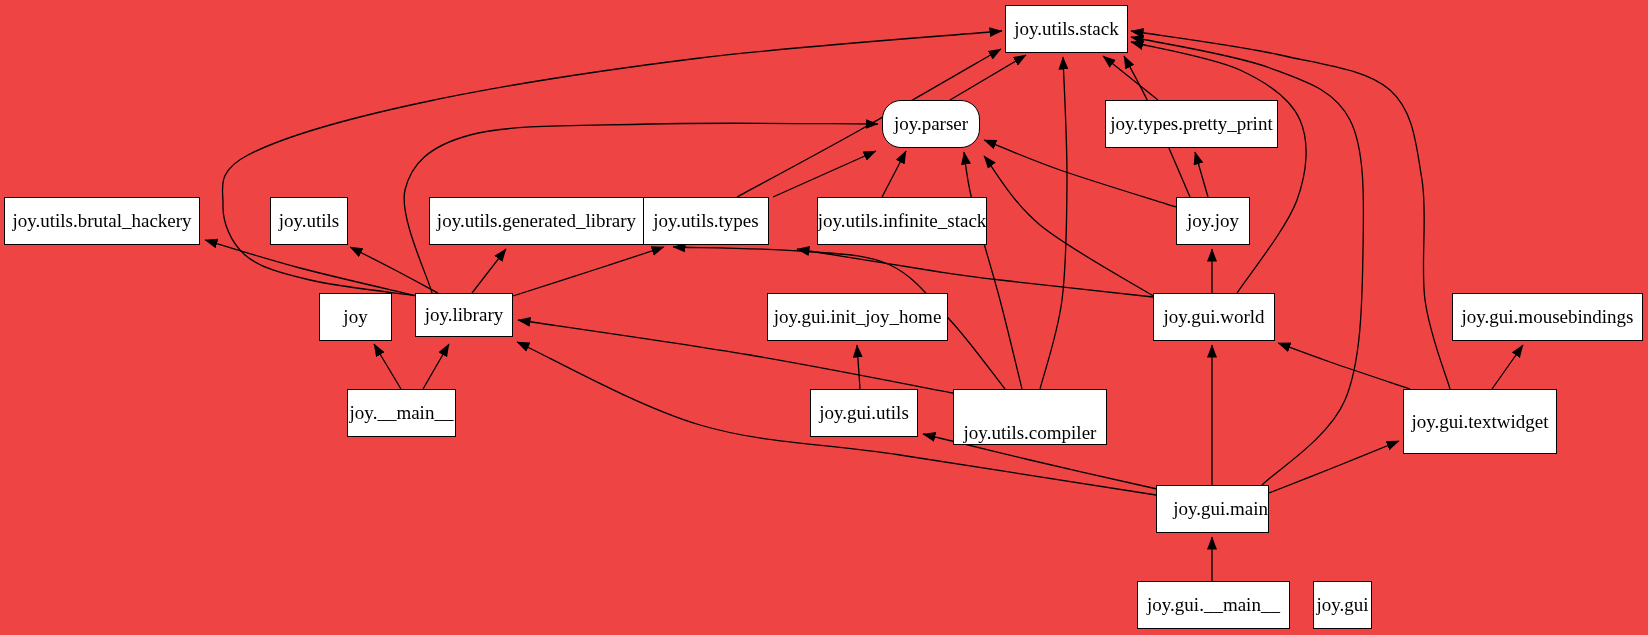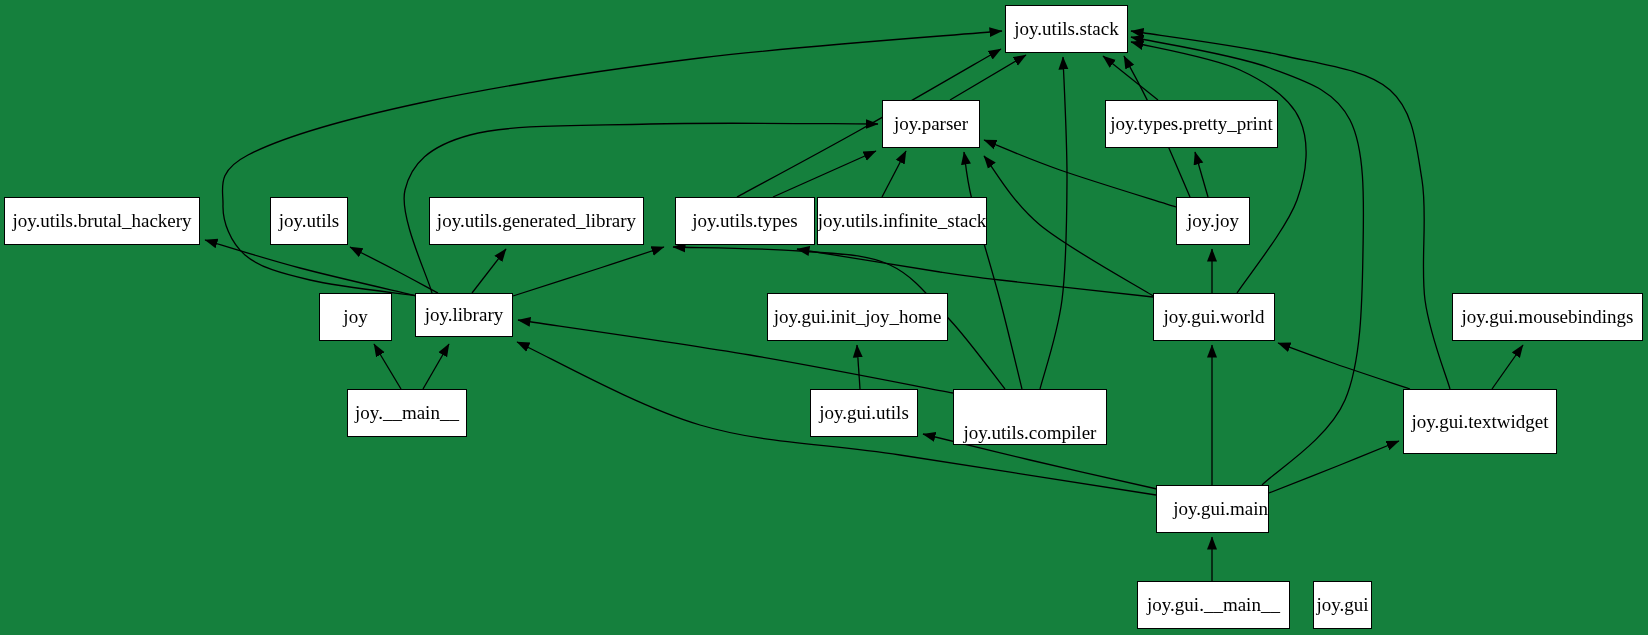--- a/index.html
+++ b/index.html
@@ -1,16 +1,16 @@
 <!DOCTYPE html>
 <html><head>
 <meta charset="utf-8">
 <style>
   html,body{margin:0;padding:0;background:#ffffff;}
-  #graph{position:relative;width:1648px;height:635px;background:#15803d;overflow:hidden;
+  #graph{position:relative;width:1648px;height:635px;background:#ef4444;overflow:hidden;
          font-family:"Liberation Serif", serif;}
   #edge-layer{position:absolute;left:0;top:0;width:1648px;height:635px;}
   #edge-layer path.edge{fill:none;stroke:#000000;stroke-width:1.3px;}
   .node{position:absolute;box-sizing:border-box;background:#ffffff;border:1px solid #000000;
         display:flex;align-items:center;justify-content:center;
         font-size:19px;color:#000000;white-space:nowrap;}
 </style>
 </head>
 <body>
 
@@ -55,36 +55,36 @@
         <path class="edge" d="M1410,389 C1396.7,384.5 1352.0,369.7 1330,362 C1308.0,354.3 1286.7,346.2 1278,343" marker-end="url(#arrow)"></path>
         <path class="edge" d="M1492,389 L1523,345" marker-end="url(#arrow)"></path>
         <path class="edge" d="M860,389 L857,345" marker-end="url(#arrow)"></path>
         <path class="edge" d="M1212,581 L1212,537" marker-end="url(#arrow)"></path>
       </g>
   </svg>
   <div id="node-layer">
       <div class="node" style="left: 1005px; top: 5px; width: 123px; height: 48px;">
         <span>joy.utils.stack</span>
       </div>
-      <div class="node" style="left: 882px; top: 100px; width: 98px; height: 48px;">
+      <div class="node" style="left: 882px; top: 100px; width: 98px; height: 48px; border-radius: 19px;">
         <span>joy.parser</span>
       </div>
       <div class="node" style="left: 1105px; top: 100px; width: 173px; height: 48px;">
         <span>joy.types.pretty_print</span>
       </div>
       <div class="node" style="left: 4px; top: 197px; width: 196px; height: 48px;">
         <span>joy.utils.brutal_hackery</span>
       </div>
       <div class="node" style="left: 270px; top: 197px; width: 78px; height: 48px;">
         <span>joy.utils</span>
       </div>
       <div class="node" style="left: 429px; top: 197px; width: 215px; height: 48px;">
         <span>joy.utils.generated_library</span>
       </div>
-      <div class="node" style="left: 675px; top: 197px; width: 140px; height: 48px;">
+      <div class="node" style="left: 643px; top: 197px; width: 126px; height: 48px;">
         <span>joy.utils.types</span>
       </div>
       <div class="node" style="left: 817px; top: 197px; width: 170px; height: 48px;">
         <span>joy.utils.infinite_stack</span>
       </div>
       <div class="node" style="left: 1176px; top: 197px; width: 74px; height: 48px;">
         <span>joy.joy</span>
       </div>
       <div class="node" style="left: 319px; top: 293px; width: 73px; height: 48px;">
         <span>joy</span>
@@ -94,21 +94,21 @@
       </div>
       <div class="node" style="left: 767px; top: 293px; width: 181px; height: 48px;">
         <span>joy.gui.init_joy_home</span>
       </div>
       <div class="node" style="left: 1153px; top: 293px; width: 122px; height: 48px;">
         <span>joy.gui.world</span>
       </div>
       <div class="node" style="left: 1452px; top: 293px; width: 191px; height: 48px; justify-content: center;">
         <span>joy.gui.mousebindings</span>
       </div>
-      <div class="node" style="left: 347px; top: 389px; width: 120px; height: 48px;">
+      <div class="node" style="left: 347px; top: 389px; width: 109px; height: 48px;">
         <span>joy.__main__</span>
       </div>
       <div class="node" style="left: 810px; top: 389px; width: 108px; height: 48px;">
         <span>joy.gui.utils</span>
       </div>
       <div class="node" style="left: 953px; top: 389px; width: 154px; height: 56px; align-items: flex-end;">
         <span>joy.utils.compiler</span>
       </div>
       <div class="node" style="left: 1403px; top: 389px; width: 154px; height: 65px;">
         <span>joy.gui.textwidget</span>

